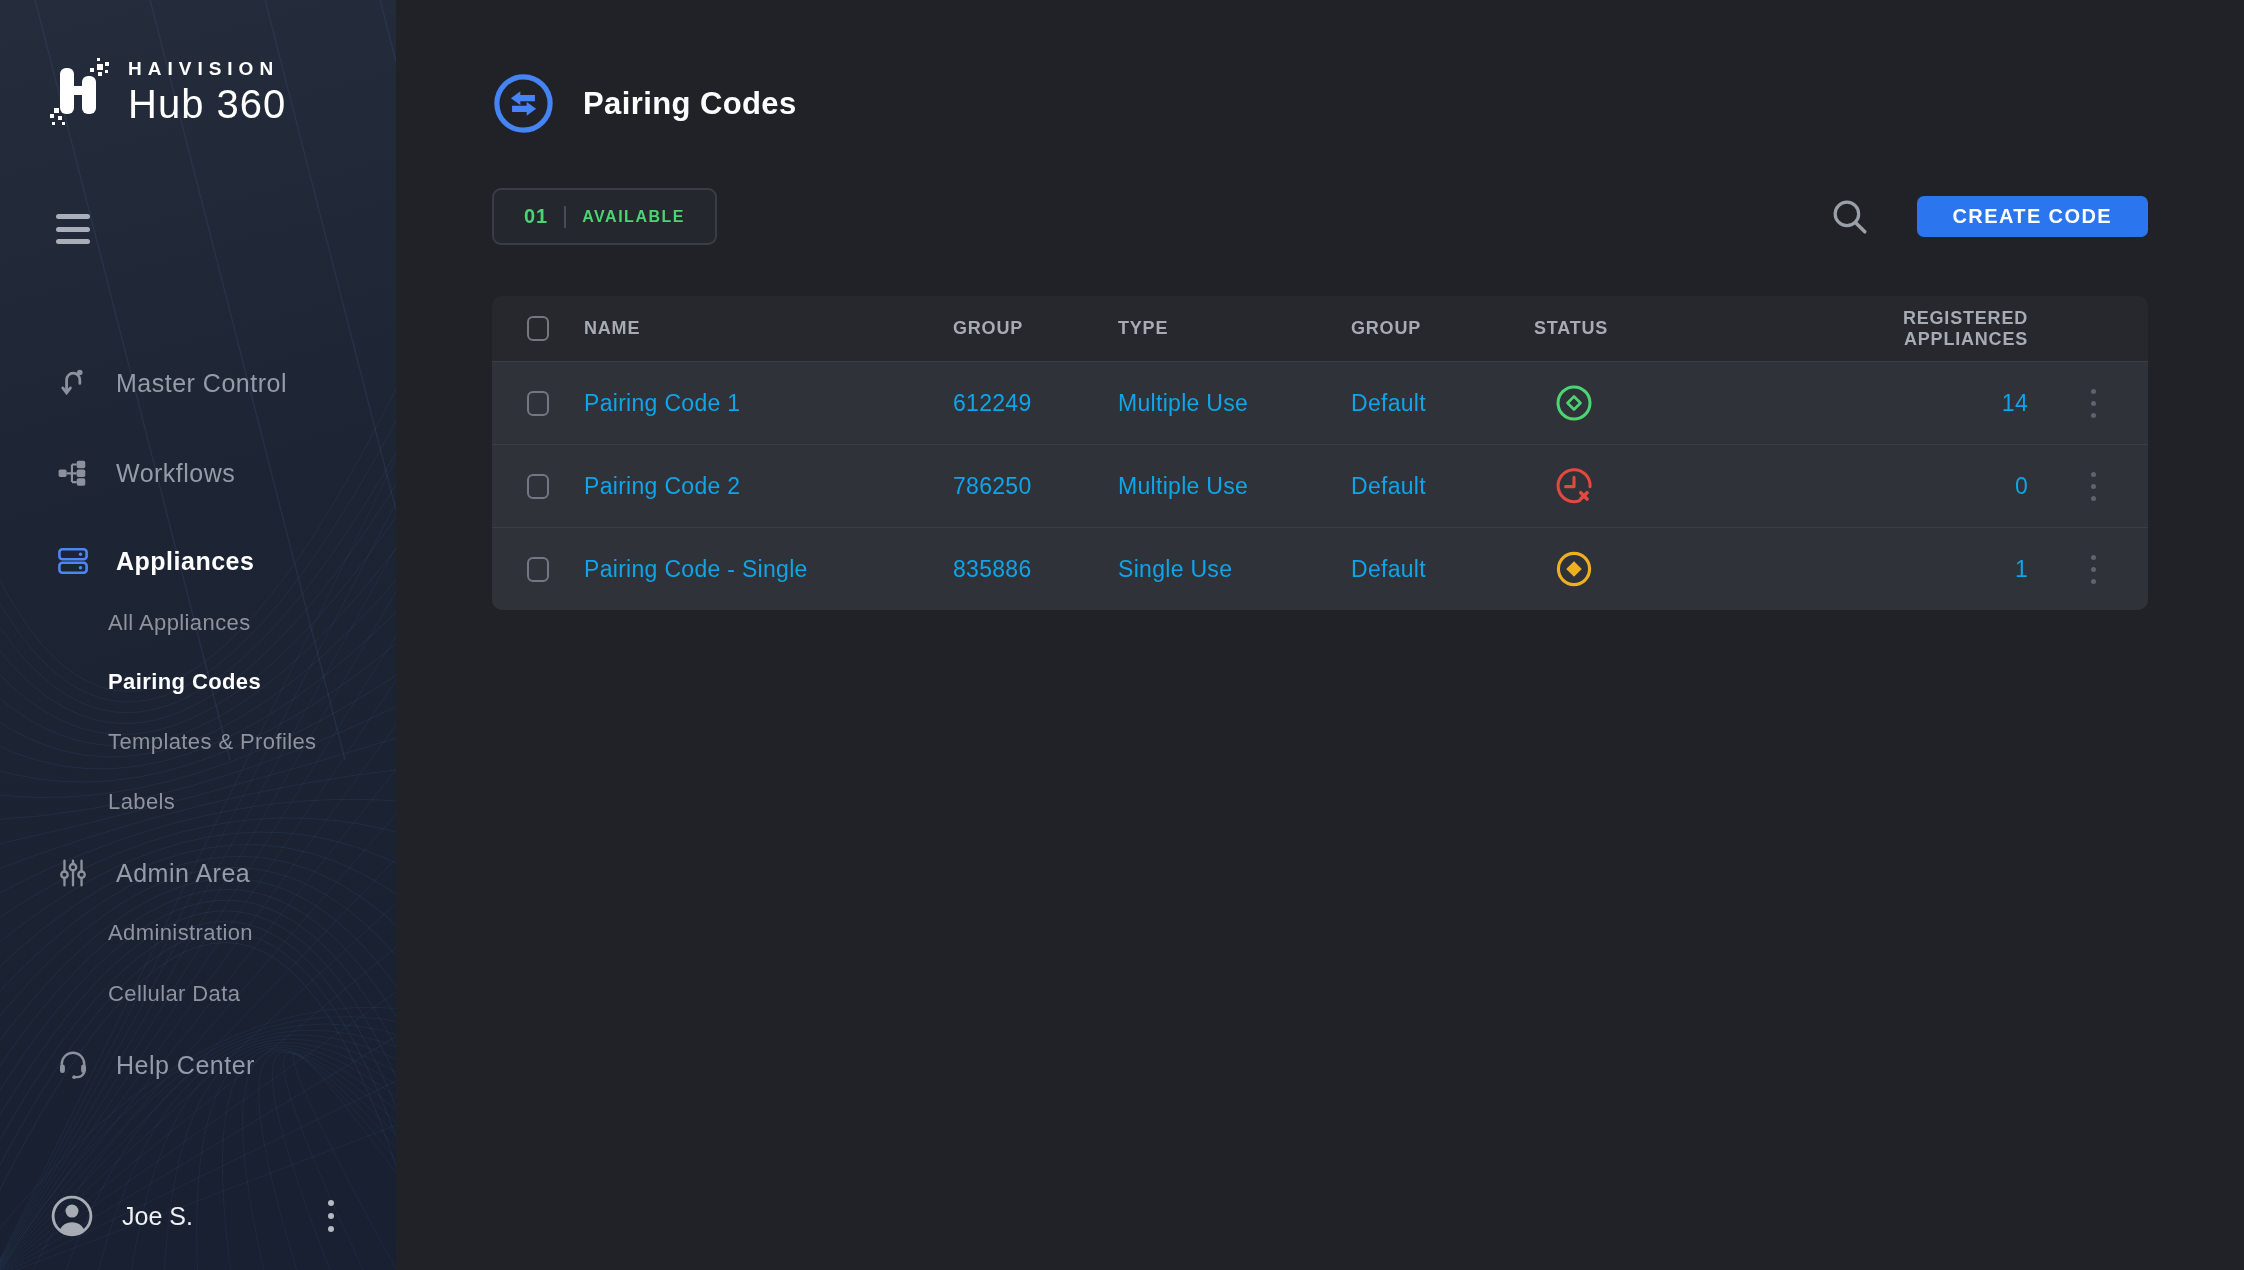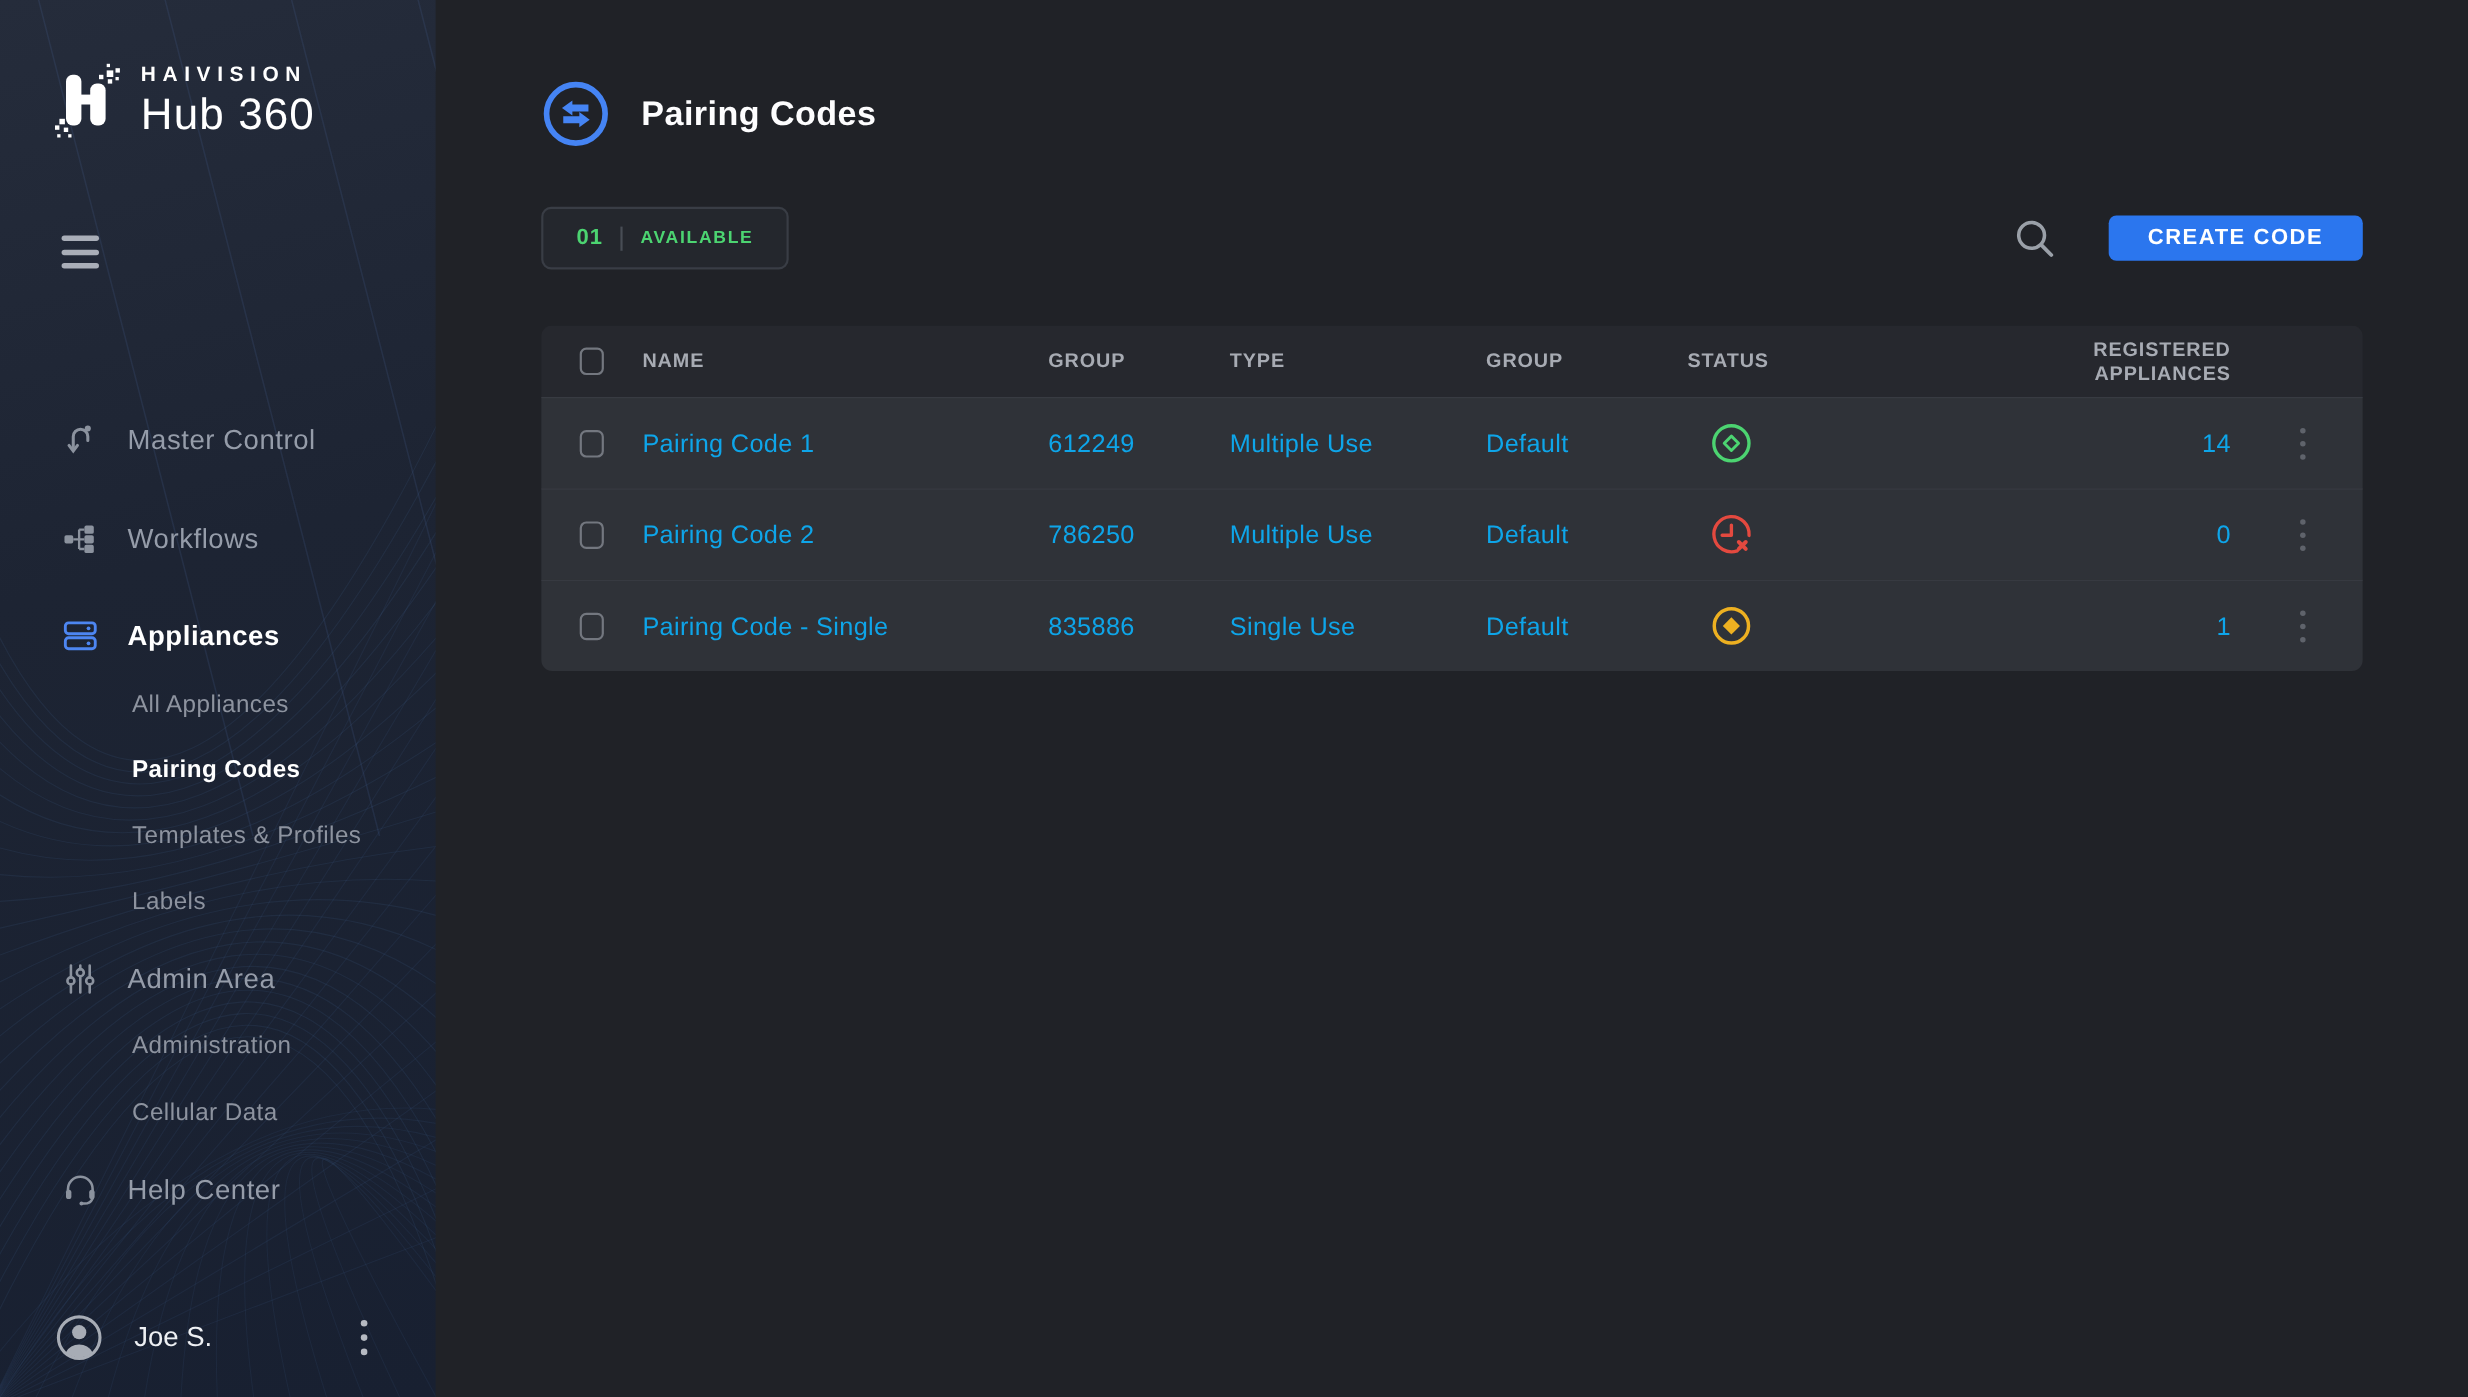--- a/index.html
+++ b/index.html
@@ -14,26 +14,26 @@
     position:absolute; left:0; top:0; width:396px; height:1270px;
     background:linear-gradient(165deg,#252c3b 0%,#1d2433 40%,#182031 100%);
     overflow:hidden; z-index:2;
   }
   .deco { position:absolute; left:0; top:0; width:396px; height:1270px; pointer-events:none; }
   .logo { position:absolute; left:50px; top:56px; display:flex; align-items:center; gap:16px; cursor:pointer; }
   .logo-text .logo-top { color:#fff; font-size:19px; font-weight:bold; letter-spacing:6px; }
   .logo-text .logo-bottom { color:#fff; font-size:40px; font-weight:300; letter-spacing:1px; margin-top:2px; }
   .hamburger { position:absolute; left:56px; top:214px; width:34px; height:30px; display:flex; flex-direction:column; justify-content:space-between; background:none; border:none; cursor:pointer; }
   .hamburger span { display:block; height:5px; border-radius:3px; background:#a9aeb8; }
-  .nav { position:absolute; left:0; top:366px; width:396px; display:flex; flex-direction:column; }
+  .nav { position:absolute; left:0; top:349px; width:396px; display:flex; flex-direction:column; }
   .nav-row { display:flex; align-items:center; height:68px; padding-left:54px; cursor:pointer; }
   .nav-row .nicon { width:38px; display:flex; justify-content:center; margin-right:24px; flex:none; }
   .nav-row .nlabel { font-size:25px; color:#959ca9; font-weight:400; letter-spacing:0.5px; }
   .nav-row.active .nlabel { color:#ffffff; font-weight:bold; }
-  .nav-sub { display:flex; align-items:center; height:40px; padding-left:108px; cursor:pointer;margin-left:12px; }
+  .nav-sub { display:flex; align-items:center; height:40px; padding-left:108px; cursor:pointer; }
   .nav-sub .nlabel { font-size:22px; color:#8d939f; letter-spacing:0.4px; }
   .nav-sub.active .nlabel { color:#ffffff; font-weight:bold; }
   .mt22{margin-top:22px}.mt20{margin-top:20px}.mt19{margin-top:19px}.mt17{margin-top:17px}.mt8{margin-top:8px}.mt6{margin-top:6px}.mt21{margin-top:21px}
   .user-row { position:absolute; left:0; top:1185px; width:396px; height:62px; display:flex; align-items:center; padding:0 54px 0 50px; }
   .user-name { color:#eef0f3; font-size:25px; margin-left:28px; flex:1; }
   .kebab { display:flex; flex-direction:column; align-items:center; gap:7px; background:none; border:none; cursor:pointer; padding:4px 8px; }
   .kebab i { width:6px; height:6px; border-radius:50%; background:#b6bac2; }
   
   .main { position:absolute; left:396px; top:0; width:1848px; height:1270px; padding:0 96px; }
   .page-header { display:flex; align-items:center; gap:28px; margin-top:72px; }

